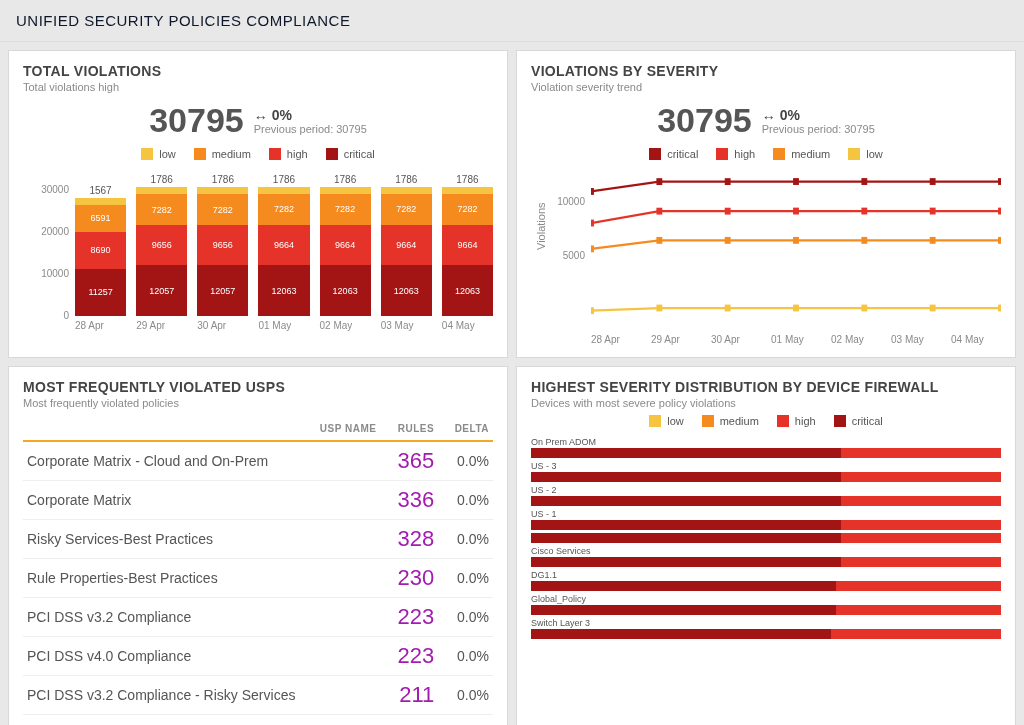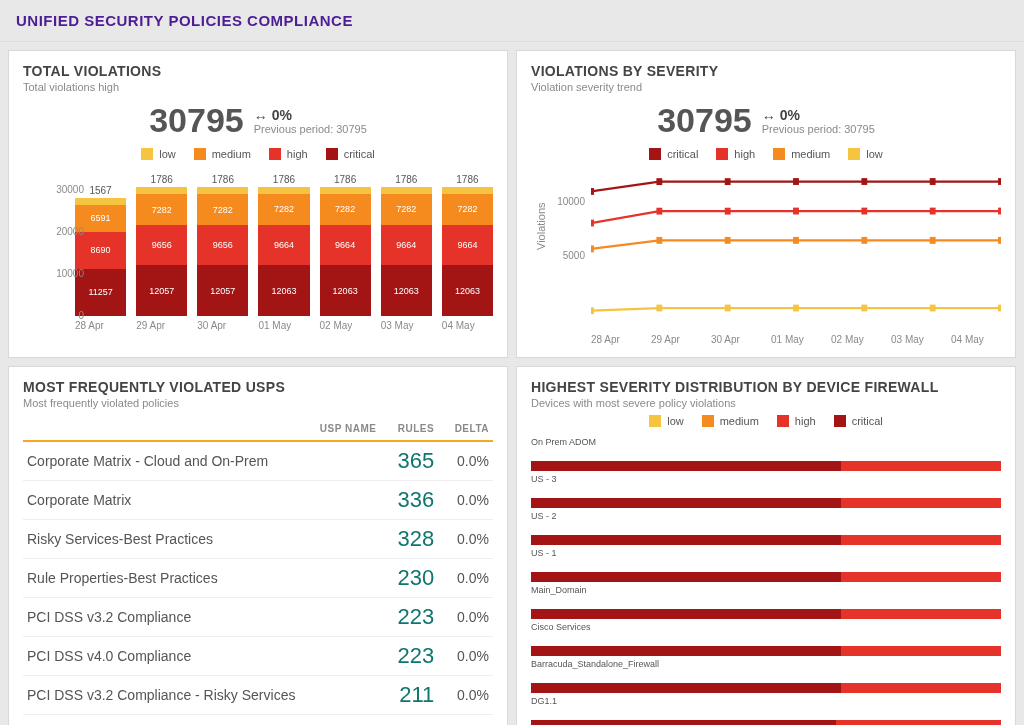--- a/index.html
+++ b/index.html
@@ -1,49 +1,49 @@
 <!DOCTYPE html>
 <html><head>
 <meta charset="utf-8">
 <style>
   html,body{margin:0;padding:0;font-family:Arial,Helvetica,sans-serif;background:#e8e8e8;color:#333;font-size:12px}
   *{box-sizing:border-box}
   .page{width:1024px;height:725px;overflow:hidden}
   .title-bar{padding:12px 16px;border-bottom:1px solid #ddd}
-  .title-bar h1{margin:0;font-size:15px;letter-spacing:.5px;color:#4c1d95;font-weight:700}
+  .title-bar h1{margin:0;font-size:15px;letter-spacing:.5px;color:#0f172a;font-weight:400}
   .grid{display:grid;grid-template-columns:1fr 1fr;gap:8px;padding:8px}
   .card{background:#fff;border:1px solid #d8d8d8;padding:12px 14px;position:relative}
   .card h2{margin:0 0 2px;font-size:14px;letter-spacing:.3px;color:#444}
   .card .sub{color:#8a8a8a;font-size:11px}
   .big-row{display:flex;justify-content:center;align-items:center;gap:10px;margin:8px 0}
   .big-num{font-size:34px;color:#555;font-weight:700}
   .delta{display:flex;align-items:center;gap:4px;font-size:14px;color:#444;font-weight:700}
   .legend{display:flex;justify-content:center;gap:18px;margin:6px 0 10px}
   .lg{display:flex;align-items:center;gap:6px;font-size:11px;color:#555}
   .sw{width:12px;height:12px;display:inline-block}
   .bars{display:flex;align-items:flex-end;gap:10px;height:146px;padding-left:52px;position:relative}
-  .bars .ylbl{position:absolute;left:15px;width:46px;text-align:right;font-size:10px;color:#8a8a8a}
+  .bars .ylbl{position:absolute;left:0;width:46px;text-align:right;font-size:10px;color:#8a8a8a}
   .bar{flex:1;display:flex;flex-direction:column;align-items:center}
   .lbl-top{font-size:10px;color:#555;margin-bottom:2px}
   .stack{width:100%;display:flex;flex-direction:column-reverse}
   .stack div{width:100%;color:#fff;font-size:9px;text-align:center;display:flex;align-items:center;justify-content:center;overflow:hidden}
   .xlabels{display:flex;padding-left:52px;gap:10px;margin-top:4px}
   .xlabels span{flex:1;font-size:10px;color:#8a8a8a}
   .line-wrap{position:relative;height:160px;padding-left:60px}
   .line-wrap .yaxis-title{position:absolute;left:0;top:50%;transform:translateX(4px) rotate(-90deg);transform-origin:left top;font-size:11px;color:#8a8a8a}
   .line-wrap .ytick{position:absolute;left:22px;width:32px;text-align:right;font-size:10px;color:#8a8a8a}
   .line-svg{width:100%;height:100%}
   table.usp{width:100%;border-collapse:collapse;margin-top:8px}
   table.usp th{text-align:right;font-size:10px;color:#8a8a8a;letter-spacing:.5px;font-weight:600;border-bottom:2px solid #f5a623;padding:6px 4px}
   table.usp th.r,table.usp td.r{text-align:right}
   table.usp td{padding:6px 4px;border-bottom:1px solid #eee;font-size:14px;color:#555}
-  table.usp td.num{font-size:22px;color:#0f766e;text-align:right;font-weight:400}
+  table.usp td.num{font-size:22px;color:#a21caf;text-align:right;font-weight:400}
   .hbars{margin-top:8px}
   .hrow{margin-bottom:3px}
-  .hrow .name{font-size:9px;color:#555;margin-bottom:14px}
+  .hrow .name{font-size:9px;color:#555;margin-bottom:1px}
   .hrow .track{height:10px;background:#fff;display:flex}
   .hrow .seg{height:100%}
 </style>
 </head>
 <body>
 
 <div class="page">
   <div class="title-bar">
     <h1>UNIFIED SECURITY POLICIES COMPLIANCE</h1>
   </div>
@@ -358,39 +358,29 @@
           <div class="hrow">
             <div class="name">US - 1</div>
             <div class="track">
               <div class="seg" style="background: rgb(163, 21, 21); width: 66%;"></div>
               <div class="seg" style="background: rgb(229, 51, 42); width: 34%;"></div>
               <div class="seg" style="background: rgb(245, 138, 31); width: 0%;"></div>
               <div class="seg" style="background: rgb(245, 197, 66); width: 0%;"></div>
             </div>
           </div>
           <div class="hrow">
-            <div class="name">Main_Domain</div>
             <div class="track">
               <div class="seg" style="background: rgb(163, 21, 21); width: 66%;"></div>
               <div class="seg" style="background: rgb(229, 51, 42); width: 34%;"></div>
               <div class="seg" style="background: rgb(245, 138, 31); width: 0%;"></div>
               <div class="seg" style="background: rgb(245, 197, 66); width: 0%;"></div>
             </div>
           </div>
           <div class="hrow">
             <div class="name">Cisco Services</div>
-            <div class="track">
-              <div class="seg" style="background: rgb(163, 21, 21); width: 66%;"></div>
-              <div class="seg" style="background: rgb(229, 51, 42); width: 34%;"></div>
-              <div class="seg" style="background: rgb(245, 138, 31); width: 0%;"></div>
-              <div class="seg" style="background: rgb(245, 197, 66); width: 0%;"></div>
-            </div>
-          </div>
-          <div class="hrow">
-            <div class="name">Barracuda_Standalone_Firewall</div>
             <div class="track">
               <div class="seg" style="background: rgb(163, 21, 21); width: 66%;"></div>
               <div class="seg" style="background: rgb(229, 51, 42); width: 34%;"></div>
               <div class="seg" style="background: rgb(245, 138, 31); width: 0%;"></div>
               <div class="seg" style="background: rgb(245, 197, 66); width: 0%;"></div>
             </div>
           </div>
           <div class="hrow">
             <div class="name">DG1.1</div>
             <div class="track">

